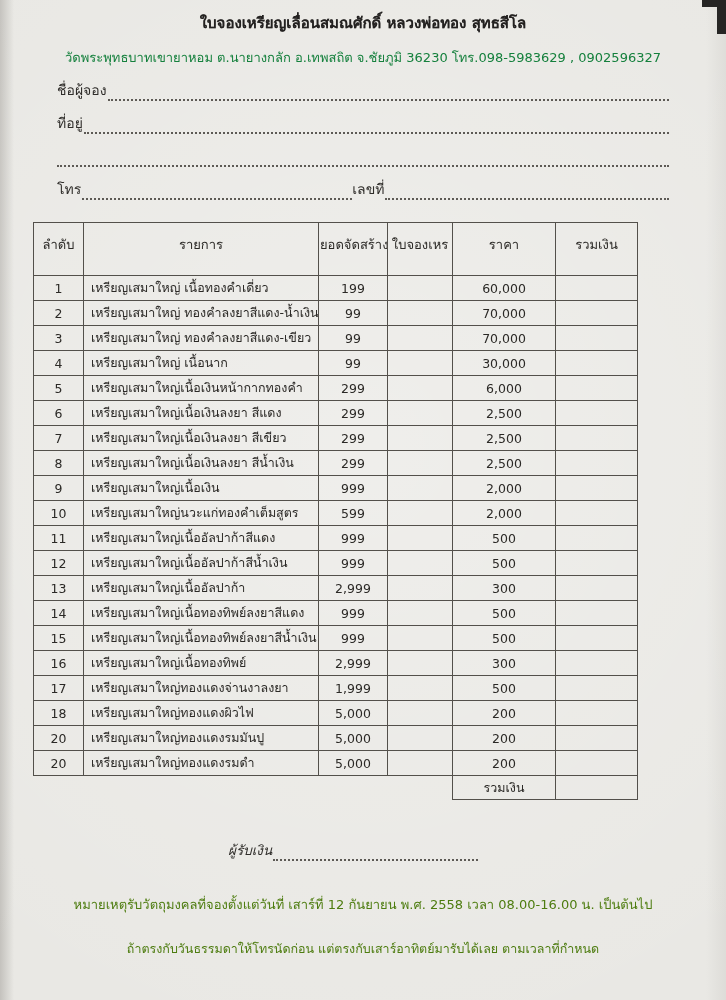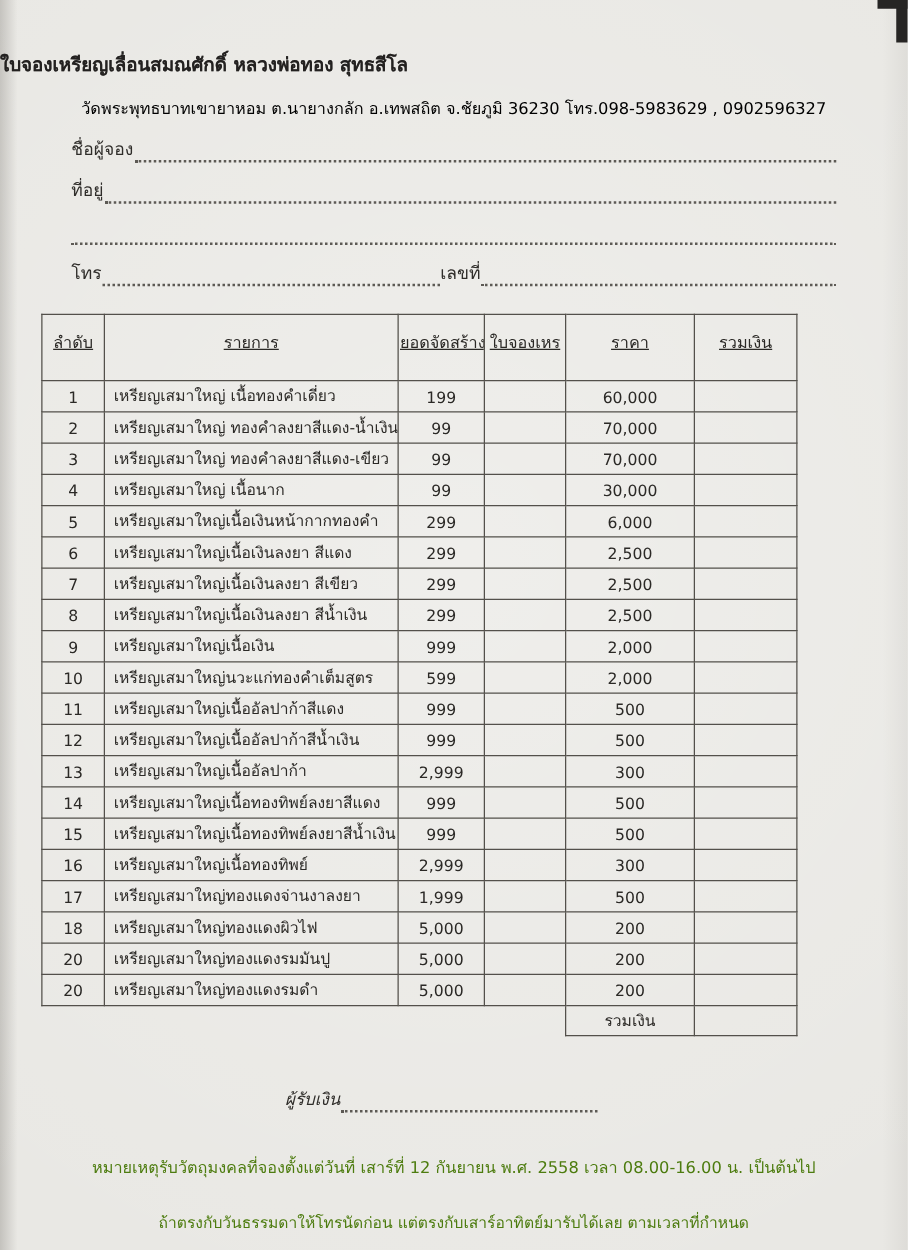--- a/index.html
+++ b/index.html
@@ -18,44 +18,43 @@
       radial-gradient(ellipse 120% 90% at 50% 45%, rgba(255,255,255,0.28), rgba(0,0,0,0) 70%),
       linear-gradient(to right, rgba(110,106,100,0.30), rgba(0,0,0,0) 14px),
       linear-gradient(to left, rgba(120,116,110,0.10), rgba(0,0,0,0) 20px);
   }
   .corner-mark-v { position: absolute; top: 0; right: 0; width: 9px; height: 34px; background: #262524; }
   .corner-mark-h { position: absolute; top: 0; right: 0; width: 24px; height: 7px; background: #262524; }
 
   .doc { position: relative; padding-top: 11px; }
 
   .title {
-    text-align: left; font-size: 15px; font-weight: bold; color: #232120;
+    text-align: center; font-size: 15px; font-weight: bold; color: #232120;
     text-shadow: 0 0 0.5px rgba(35,33,32,0.55);
-    margin-top: 29px;
   }
   .subtitle {
-    text-align: center; font-size: 13px; margin-top: 12px; color: #000000;
+    text-align: center; font-size: 13px; margin-top: 12px; color: #15803d;
   }
 
   .form-area { margin: 10px 57px 0 57px; font-size: 14px; }
   .form-row { display: flex; align-items: flex-end; margin-top: 11px; height: 22px; text-align: right; }
   .form-label { white-space: nowrap; padding-right: 1px; }
   .dots { flex: 1 1 auto; border-bottom: 2px dotted #5d5a55; height: 17px; }
   .dots-fixed { border-bottom: 2px dotted #5d5a55; height: 17px; }
   .form-row.phone .dots.mid { flex: 0 0 270px; }
 
   table.order {
     border-collapse: collapse; table-layout: fixed;
     width: 604px; margin: 22px 0 0 33px;
     font-size: 12.5px; color: #2b2926;
   }
   table.order th, table.order td { border: 1px solid #53504b; overflow: hidden; white-space: nowrap; }
   table.order th {
     height: 41px; font-weight: normal; font-size: 13px;
-    vertical-align: middle; text-align: center; padding-bottom: 10px; text-decoration: underline;
+    vertical-align: middle; text-align: center; padding-bottom: 10px;
   }
   table.order td { height: 24px; text-align: center; padding: 0 2px; }
   table.order td.item { text-align: left; padding-left: 7px; }
   tr.total-row td.blank { border: none; background: transparent; }
   tr.total-row td { height: 23px; }
 
   .receiver-row { display: flex; align-items: flex-end; margin: 39px 0 0 228px; font-size: 13.5px; height: 22px; font-style: italic; }
   .receiver-row .dots-fixed { width: 205px; }
 
   .note { text-align: center; font-size: 13px; color: #4d7c0f; }

